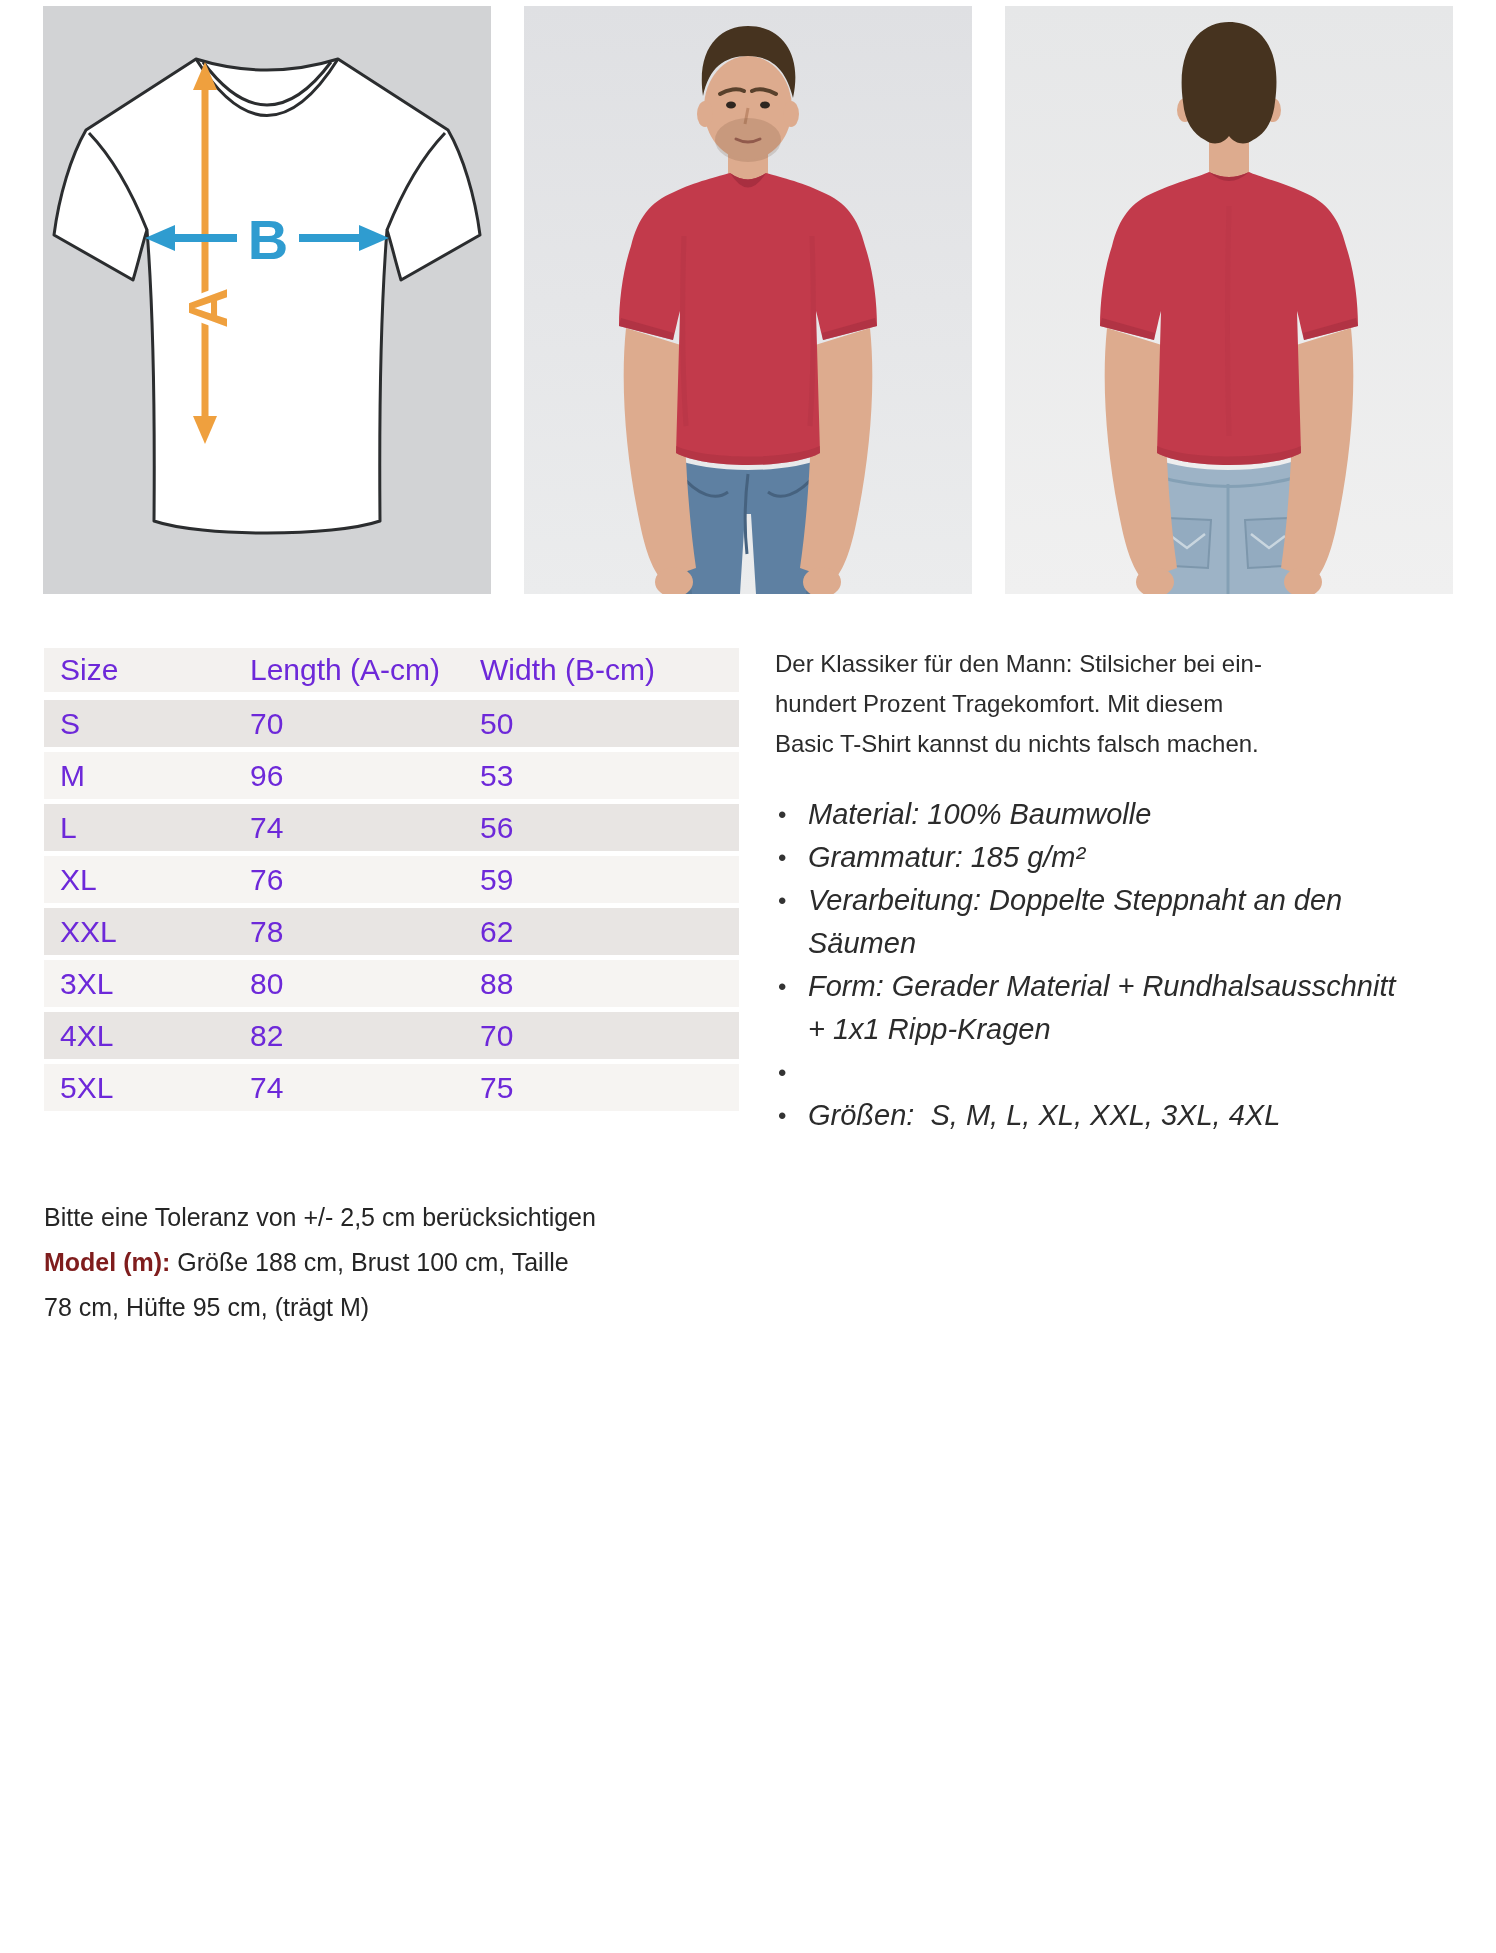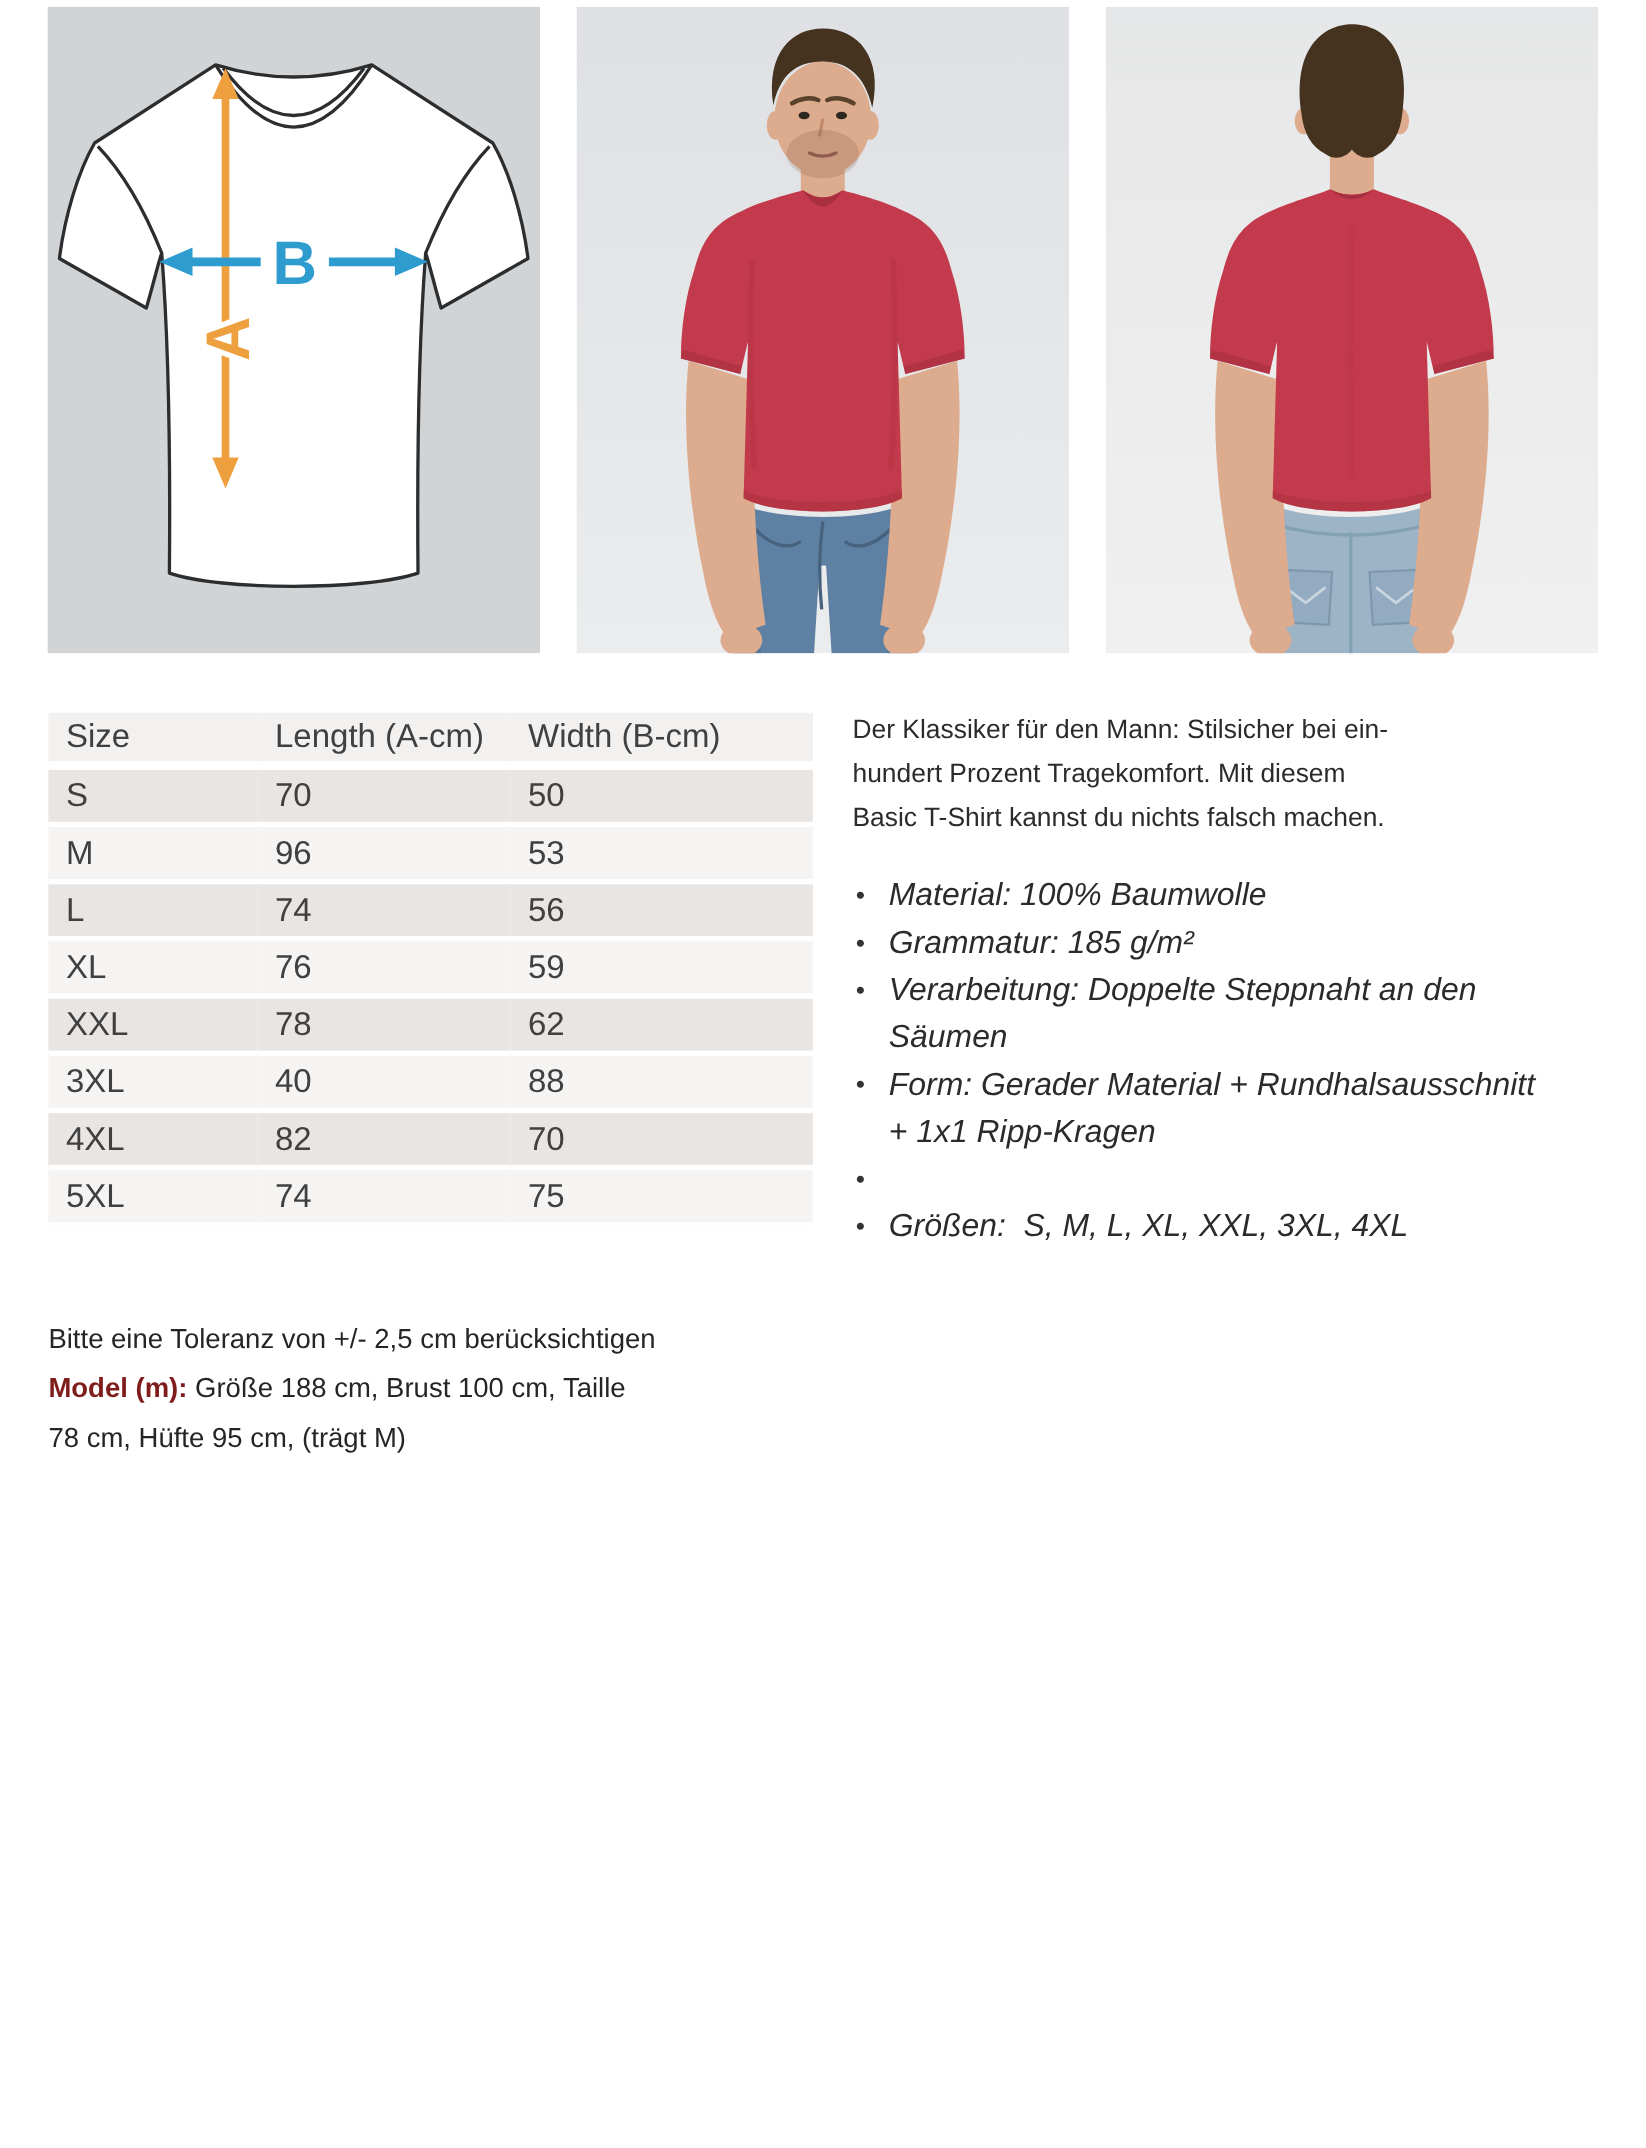--- a/index.html
+++ b/index.html
@@ -9,21 +9,21 @@
     -webkit-font-smoothing:antialiased;
   }
   .images-row { position:absolute; left:43px; top:6px; display:flex; gap:33px; }
   figure.img-box { margin:0; width:448px; height:588px; overflow:hidden; }
   figure.img-box svg { display:block; }
 
   
   .left-col { position:absolute; left:44px; top:648px; width:695px; }
   table.size-table { width:695px; border-collapse:separate; border-spacing:0; table-layout:fixed; }
   table.size-table th, table.size-table td {
-    font-size:30px; font-weight:400; color:#404040; text-align:left;
+    font-size:30px; font-weight:400; color:#6d28d9; text-align:left;
     padding:0 0 0 16px; vertical-align:middle; overflow:hidden; white-space:nowrap;
   }
   table.size-table th { background:#f3f1ef; height:44px; border-bottom:8px solid #ffffff; }
   table.size-table td { height:47px; border-bottom:5px solid #ffffff; }
   table.size-table tbody tr:nth-child(odd) td  { background:#e8e5e3; }
   table.size-table tbody tr:nth-child(even) td { background:#f6f4f2; }
 
   .notes { margin-top:79px; width:740px; font-size:25px; line-height:45px; color:#252525; }
   .notes .note-line { white-space:pre; }
   .notes strong { font-weight:700; color:#7f1d1d; }
@@ -208,21 +208,21 @@
   </tr>
 
   <tr>
     <td>XXL</td>
     <td>78</td>
     <td>62</td>
   </tr>
 
   <tr>
     <td>3XL</td>
-    <td>40</td>
+    <td>80</td>
     <td>88</td>
   </tr>
 
   <tr>
     <td>4XL</td>
     <td>82</td>
     <td>70</td>
   </tr>
 
   <tr>

